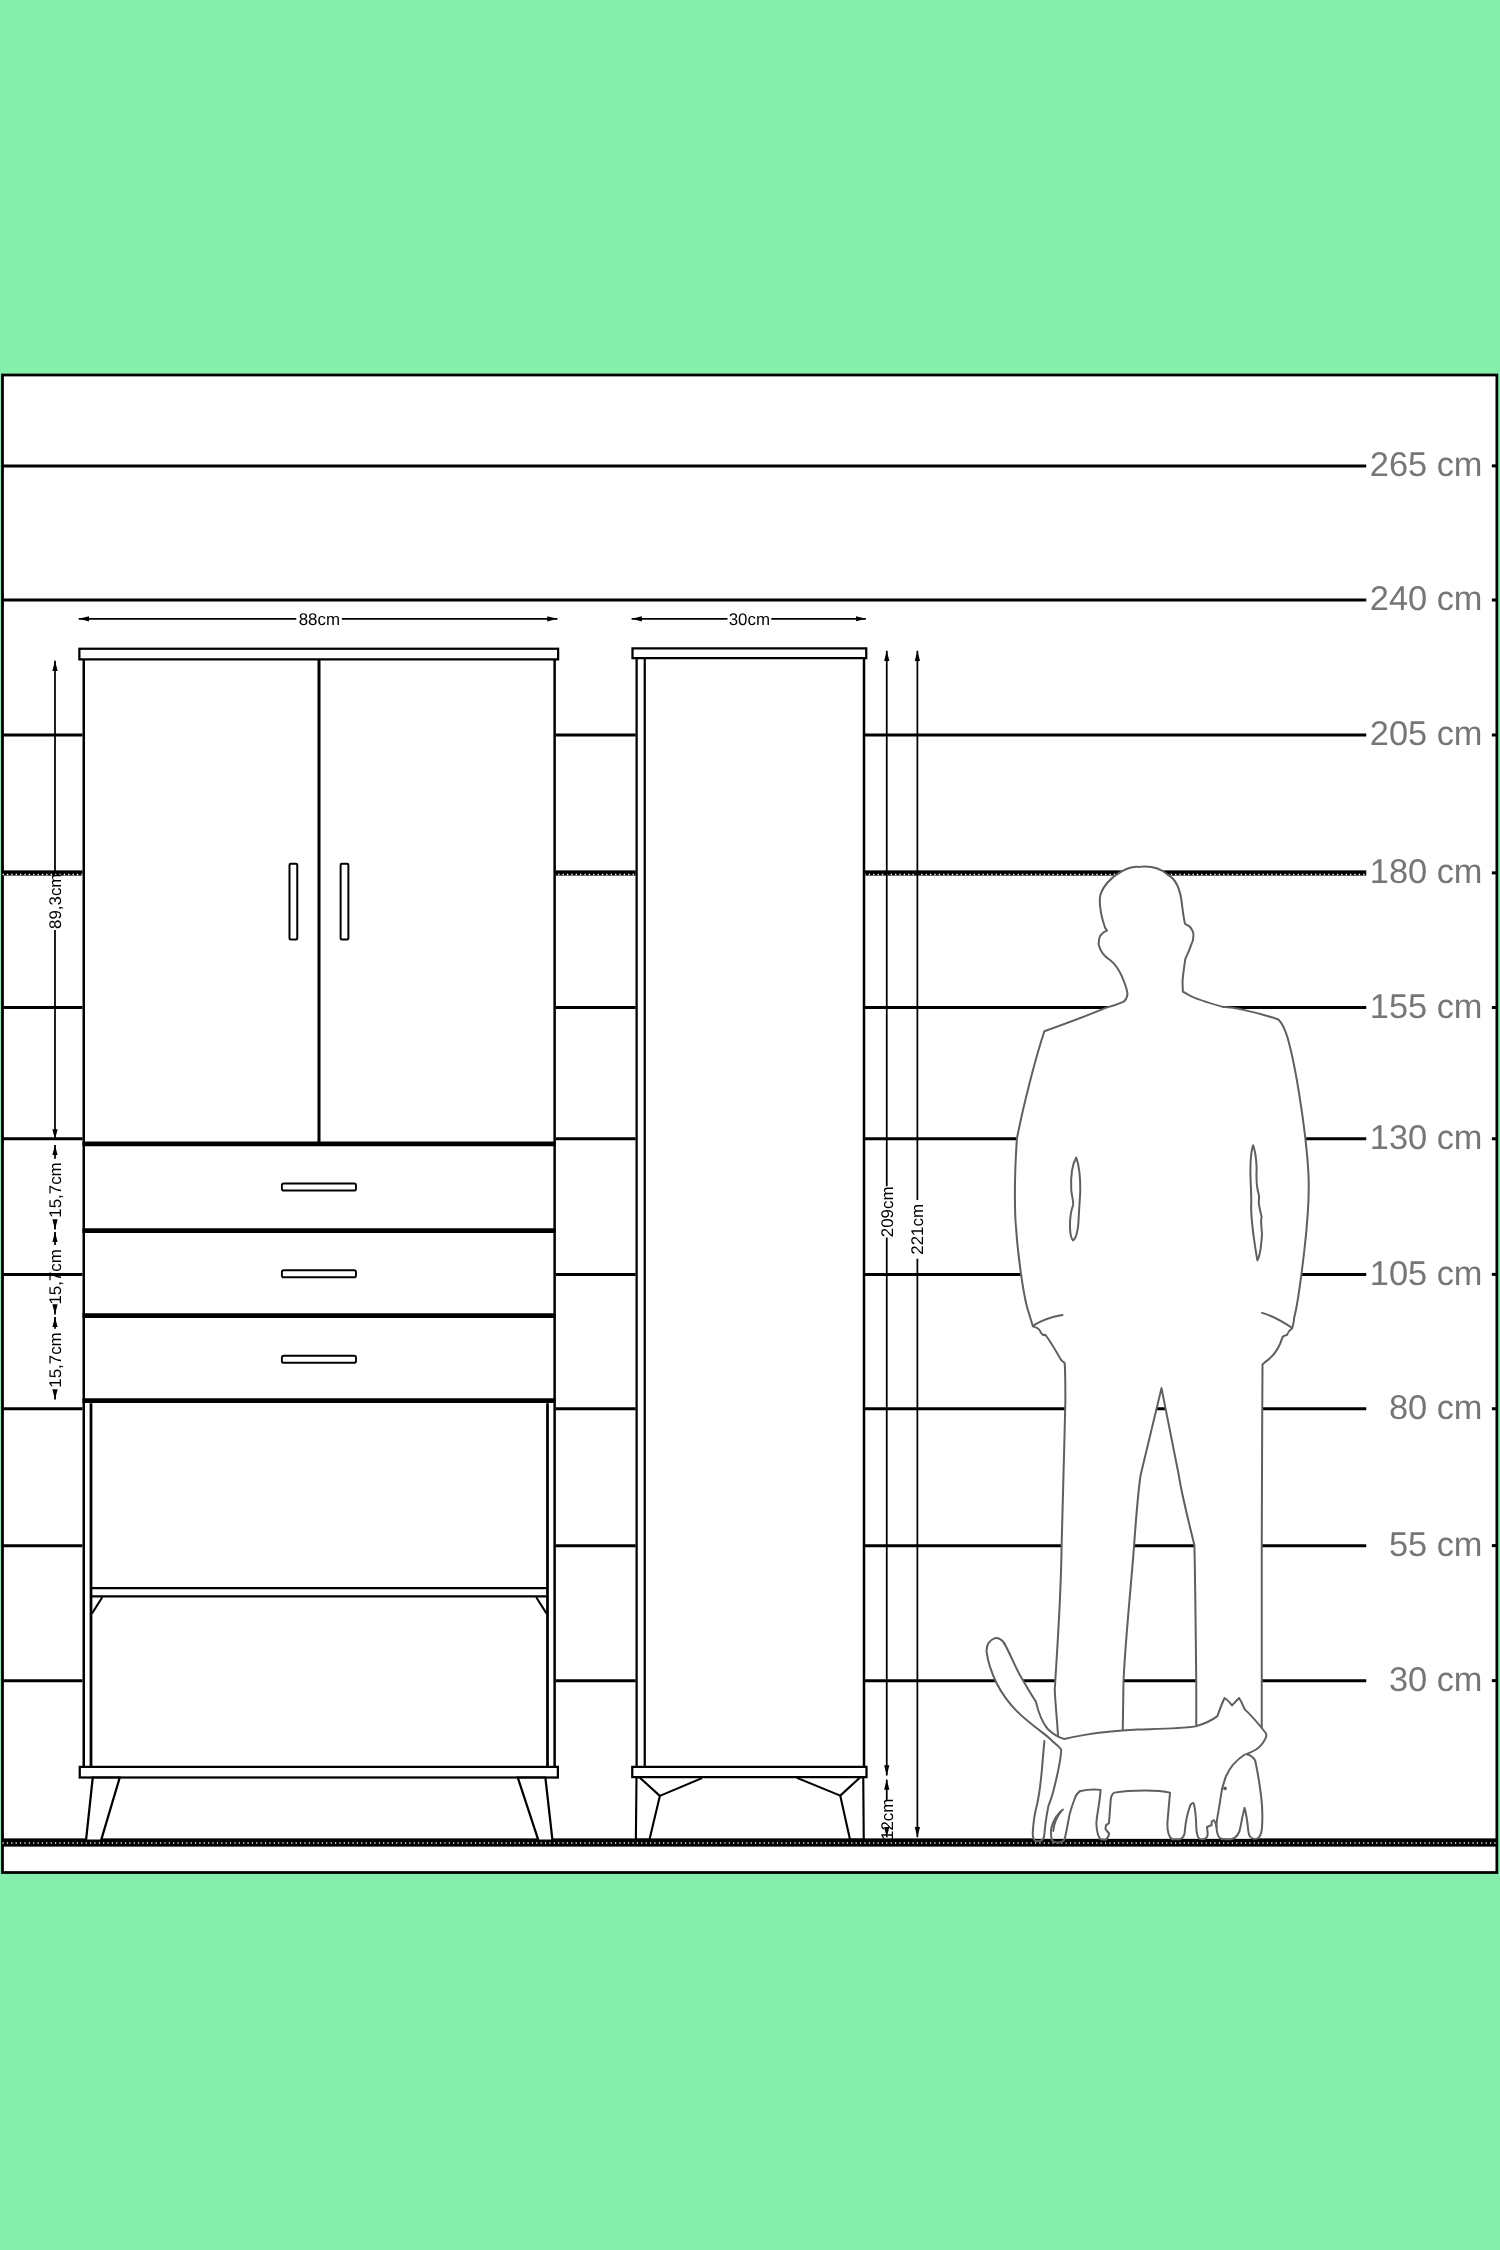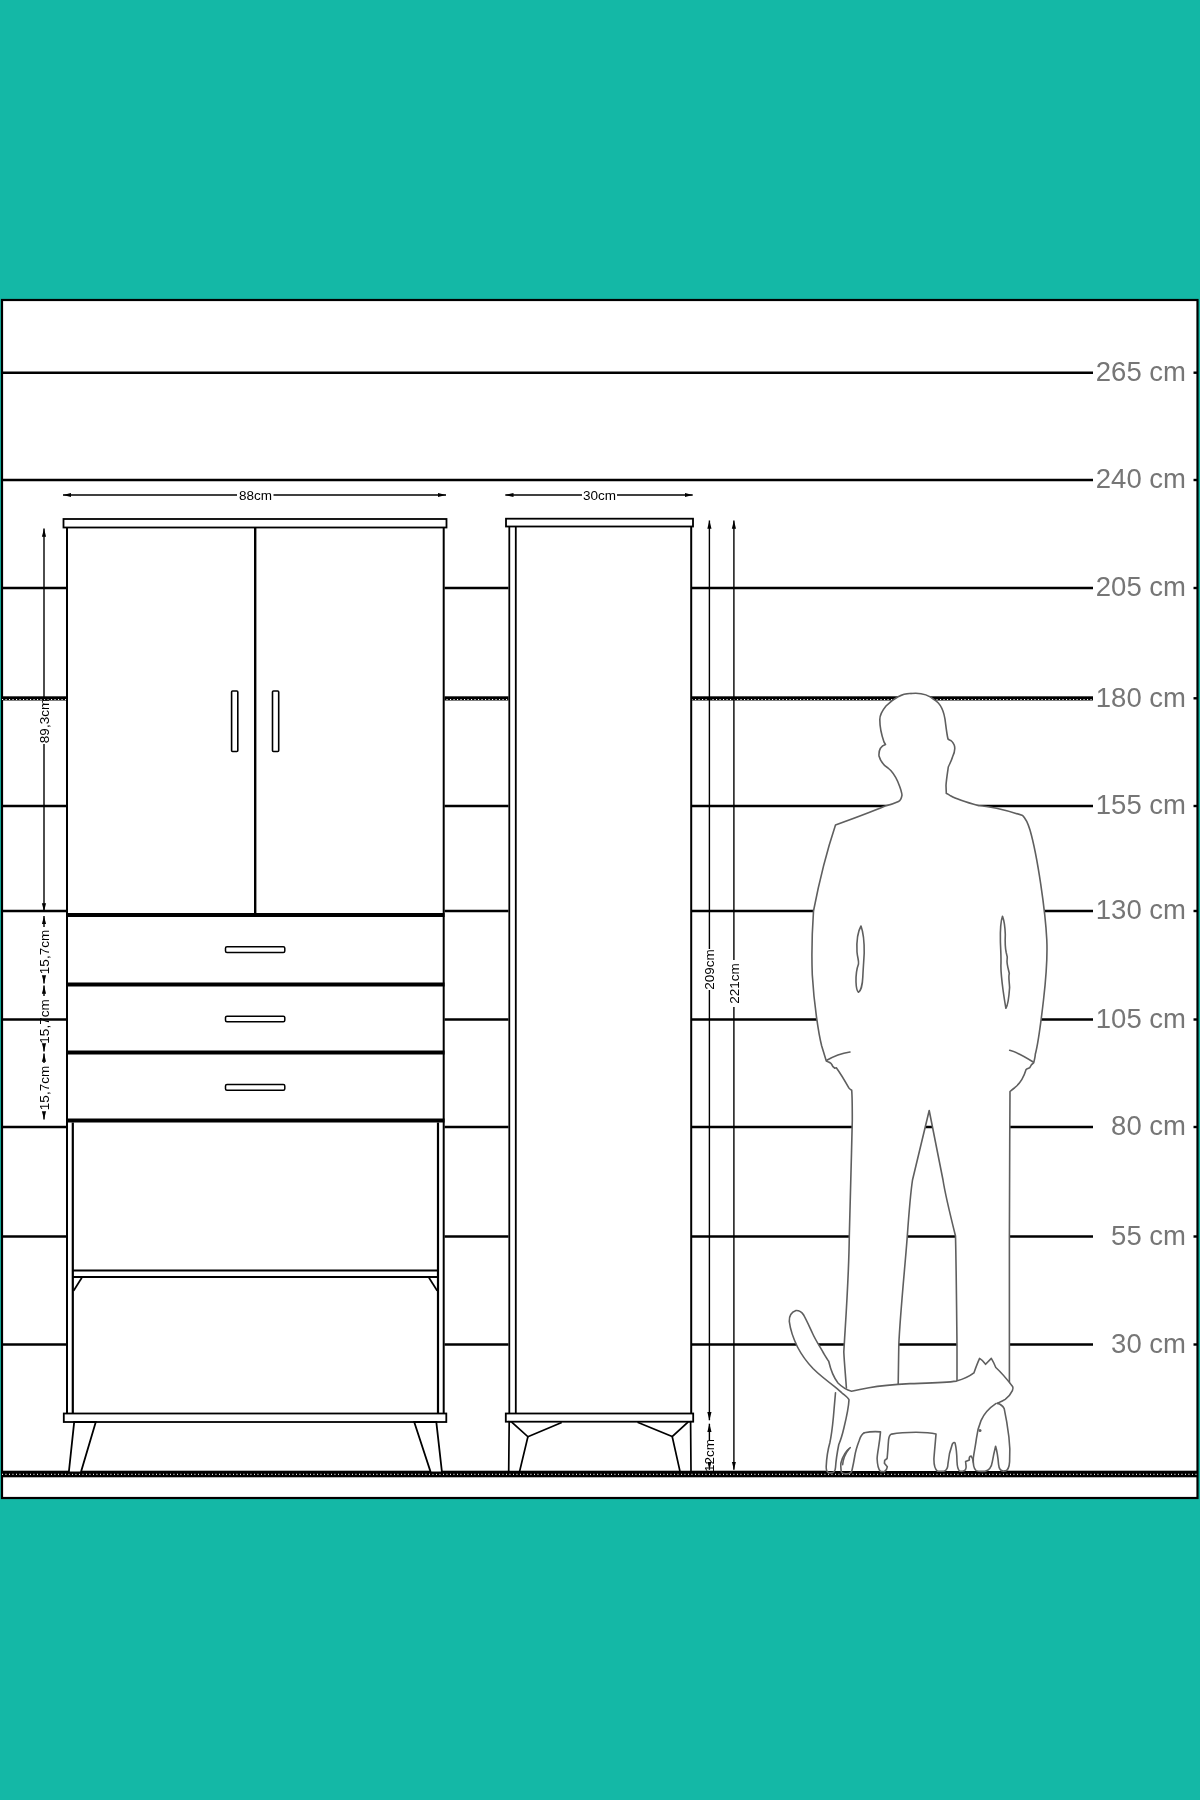--- a/index.html
+++ b/index.html
@@ -1,16 +1,16 @@
 <!DOCTYPE html>
 <html><head>
 <meta charset="utf-8">
 <style>
   html,body { margin:0; padding:0; background:#ffffff; }
-  .page { position:relative; width:1200px; height:1800px; background:#14b8a6;
+  .page { position:relative; width:1200px; height:1800px; background:#86efac;
           font-family:"Liberation Sans", sans-serif; overflow:hidden;text-align:center; }
   svg { display:block; }
   text { font-family:"Liberation Sans", sans-serif; }
 </style>
 </head>
 <body>
 <div class="page">
 <svg width="1200" height="1800" viewBox="0 0 1200 1800">
 <defs>
 <marker id="ar" viewBox="0 0 9 6" refX="8.2" refY="3" markerWidth="9" markerHeight="6" orient="auto" markerUnits="userSpaceOnUse">

